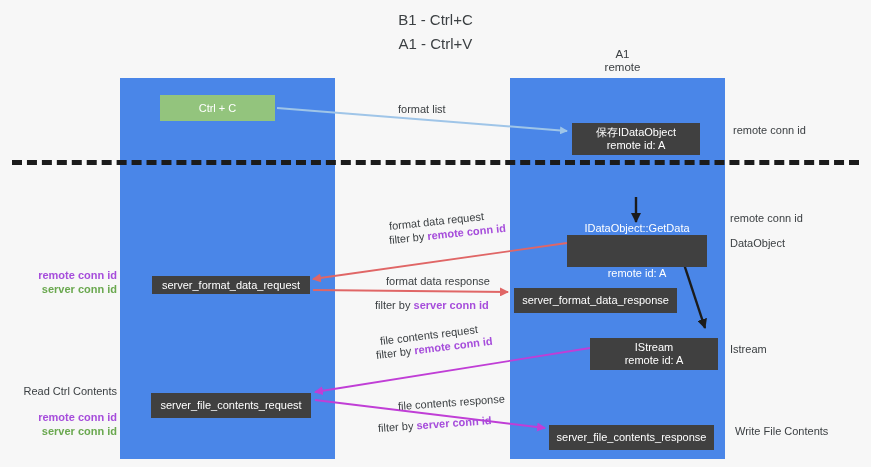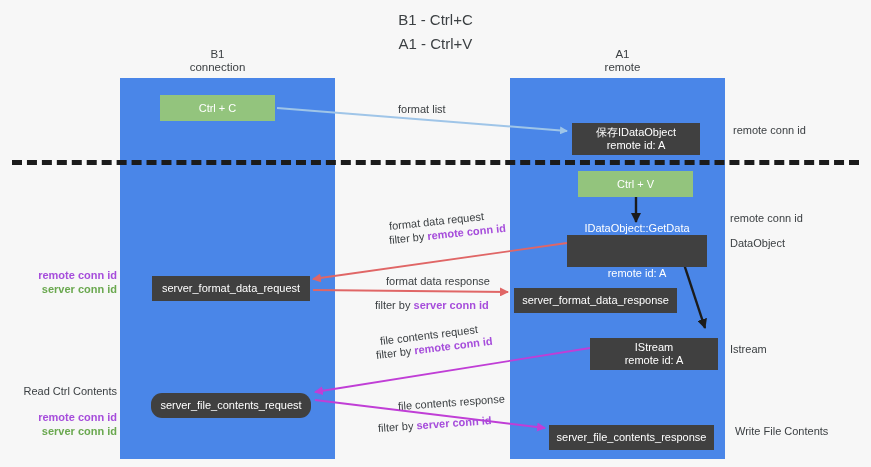--- a/index.html
+++ b/index.html
@@ -99,24 +99,20 @@
   }
 </style>
 </head>
 <body>
 
 <div id="canvas">
 
   <div class="title">B1 - Ctrl+C
 A1 - Ctrl+V</div>
 
-  <div class="col-header" style="left:150px; top:48px; width:135px;">
-    <span>B1</span>
-    <span class="sub">connection</span>
-  </div>
   <div class="col-header" style="left:555px; top:48px; width:135px;">
     <span>A1</span>
     <span class="sub">remote</span>
   </div>
 
   <div class="lane" style="left:120px; top:78px; width:215px; height:381px;"></div>
   <div class="lane" style="left:510px; top:78px; width:215px; height:381px;"></div>
 
   <svg class="arrows" viewBox="0 0 871 467">
     <defs>
@@ -153,43 +149,40 @@
     <span>Ctrl + C</span>
   </div>
 
   <div class="box orange" style="left:572px; top:115px; width:128px; height:32px;">
     <span>保存IDataObject</span>
     <span class="l2">remote id: A</span>
   </div>
 
   <div class="dashed-sep" style="top:160px;"></div>
 
-  <div class="box green" style="left:578px; top:171px; width:115px; height:26px;">
-    <span>Ctrl + V</span>
-  </div>
 
   <div class="box orange" style="left:567px; top:227px; width:140px; height:32px;gap:32px;">
     <span>IDataObject::GetData</span>
     <span class="l2">remote id: A</span>
   </div>
 
-  <div class="box orange" style="left:152px; top:268px; width:158px; height:25px;">
+  <div class="box orange" style="left:152px; top:268px; width:158px; height:18px;">
     <span>server_format_data_request</span>
   </div>
 
   <div class="box orange" style="left:514px; top:280px; width:163px; height:25px;">
     <span>server_format_data_response</span>
   </div>
 
   <div class="box orange" style="left:590px; top:330px; width:128px; height:32px;">
     <span>IStream</span>
     <span class="l2">remote id: A</span>
   </div>
 
-  <div class="box orange" style="left:151px; top:385px; width:160px; height:25px;border-radius:11px;">
+  <div class="box orange" style="left:151px; top:385px; width:160px; height:25px;">
     <span>server_file_contents_request</span>
   </div>
 
   <div class="box orange" style="left:549px; top:417px; width:165px; height:25px;">
     <span>server_file_contents_response</span>
   </div>
 
   <div class="edge-label" style="left:398px; top:102px;">format list</div>
 
   <div class="edge-label" style="left:389px; top:219px; transform:rotate(-6deg); transform-origin:left center;">format data request</div>

